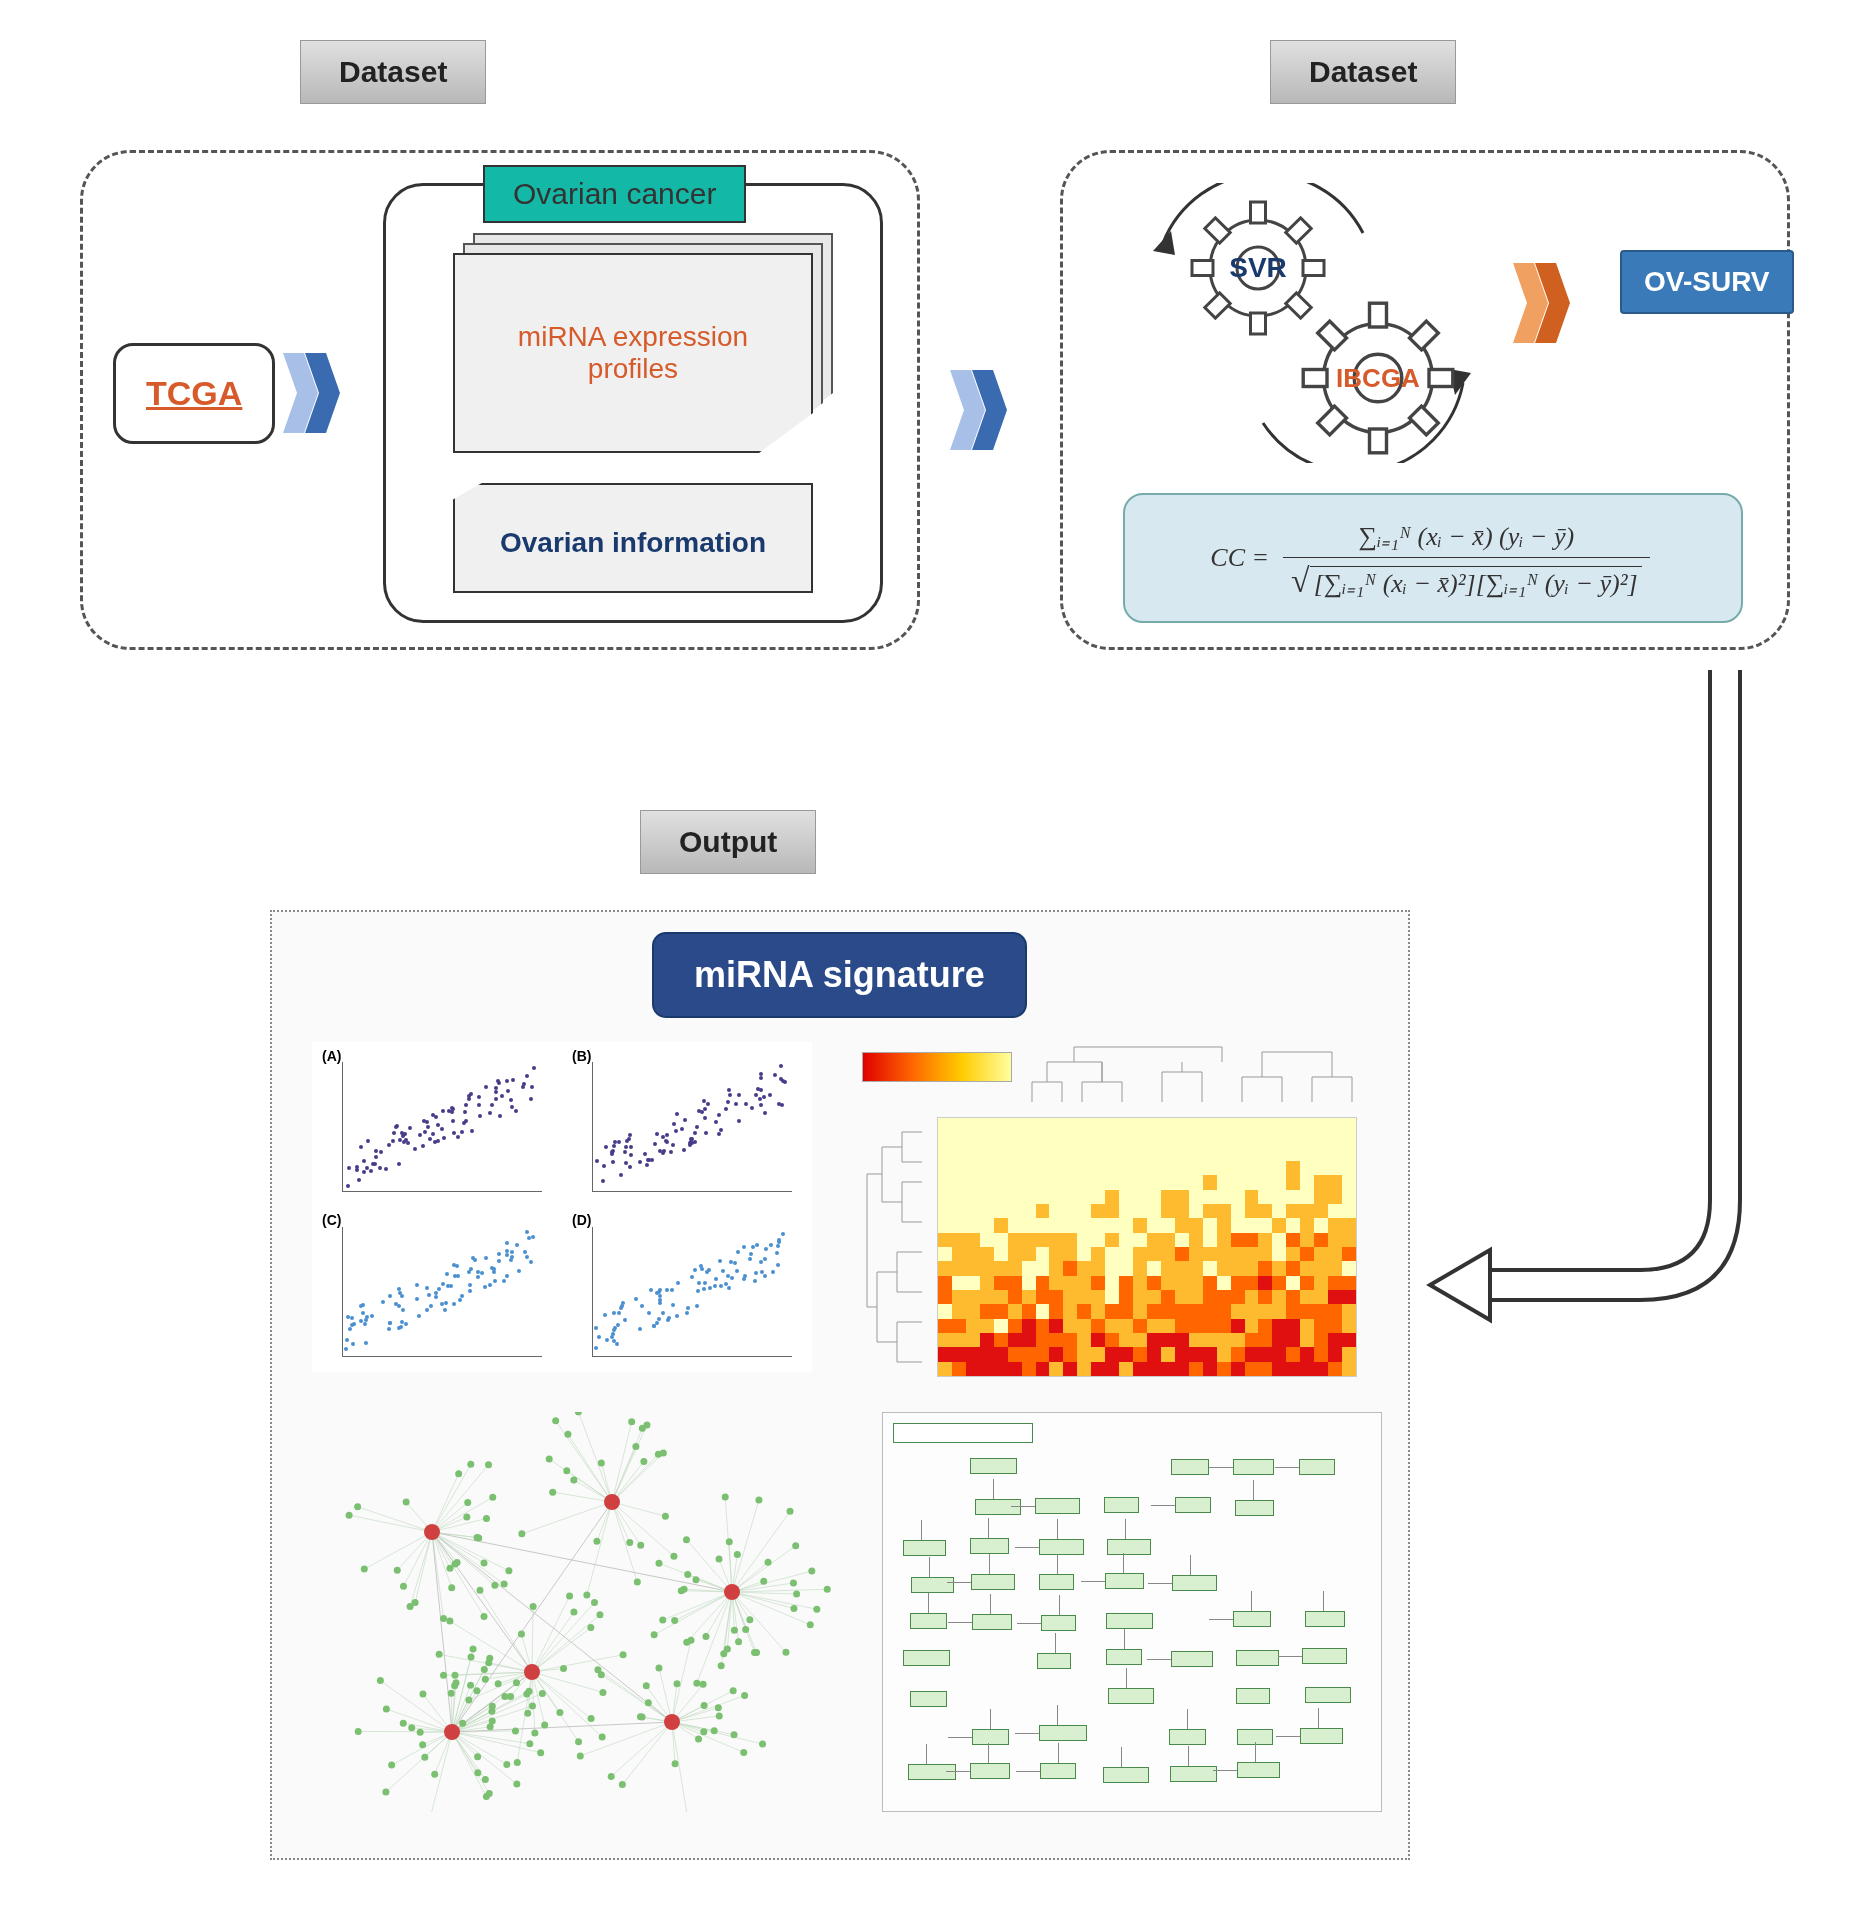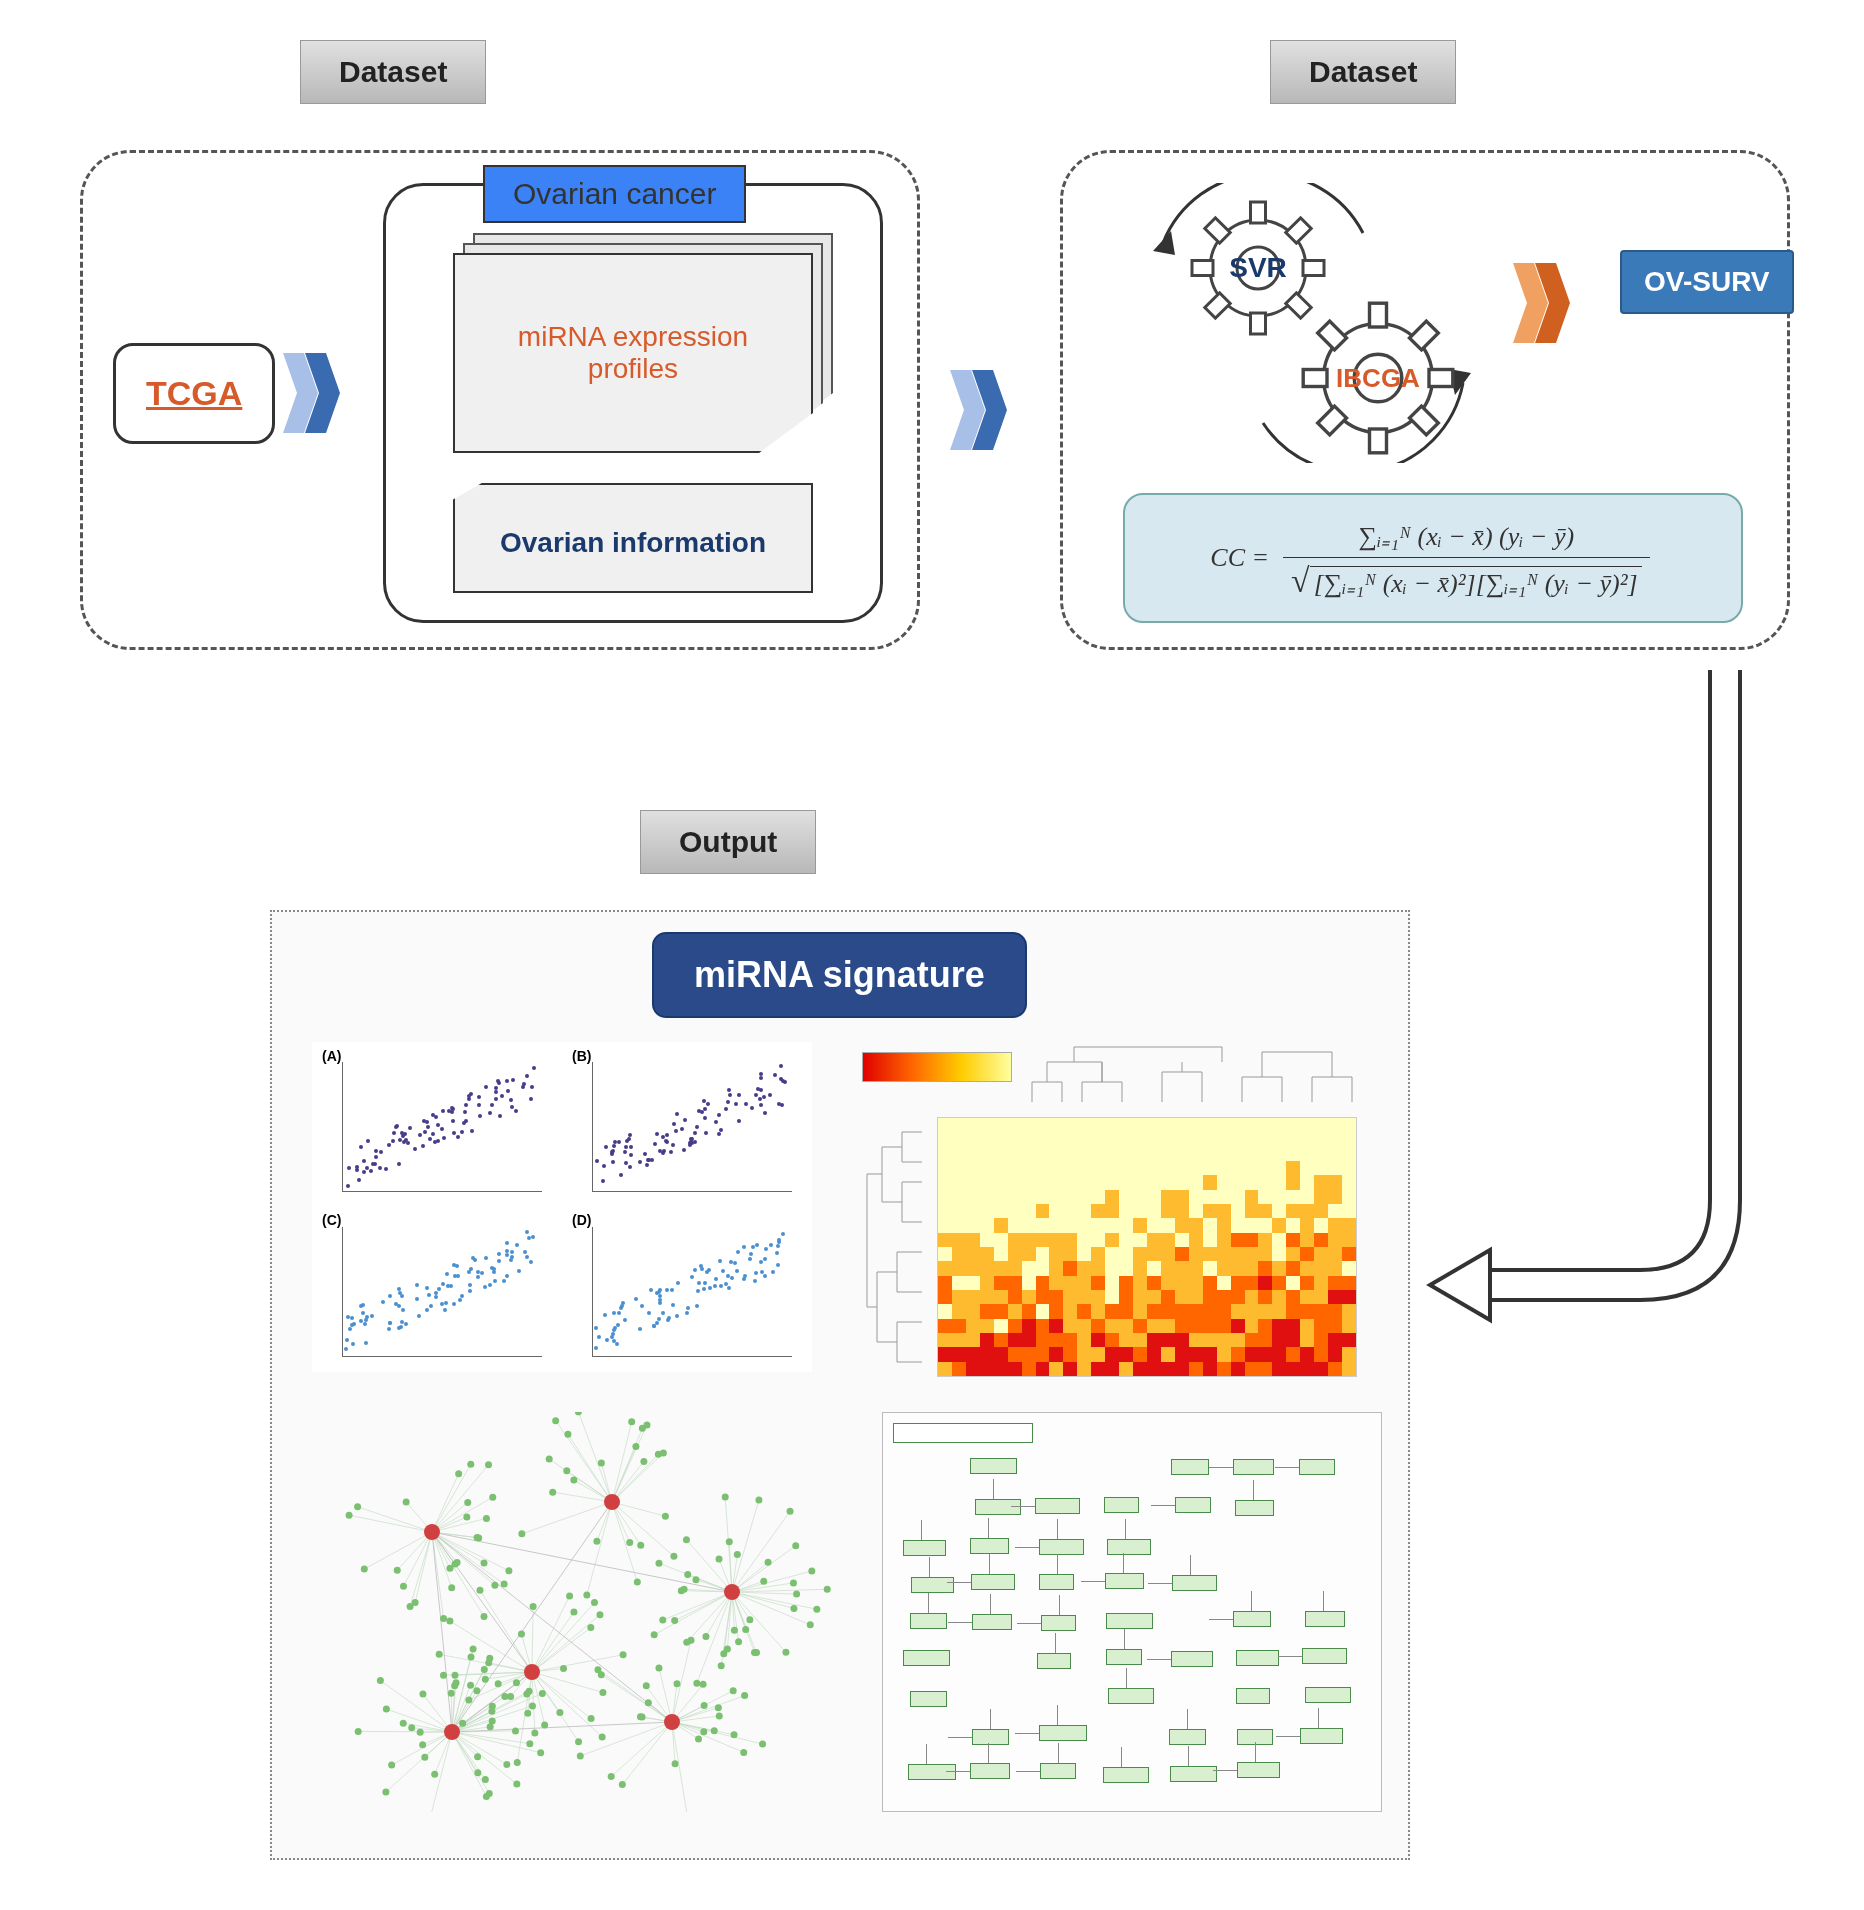--- a/index.html
+++ b/index.html
@@ -41,21 +41,21 @@
     border: 3px solid #333;
     border-radius: 20px;
     padding: 28px 30px;
     font-size: 34px;
     font-weight: bold;
     color: #d65a2a;
     text-align: center;
   }
   .ovarian-label {
     position: absolute;
-    background: #3b82f6;
+    background: #14b8a6;
     border: 2px solid #333;
     padding: 10px 28px;
     font-size: 30px;
     color: #333;
     text-align: center;
     z-index: 5;
   }
   .doc-stack {
     position: absolute;
     width: 380px;

